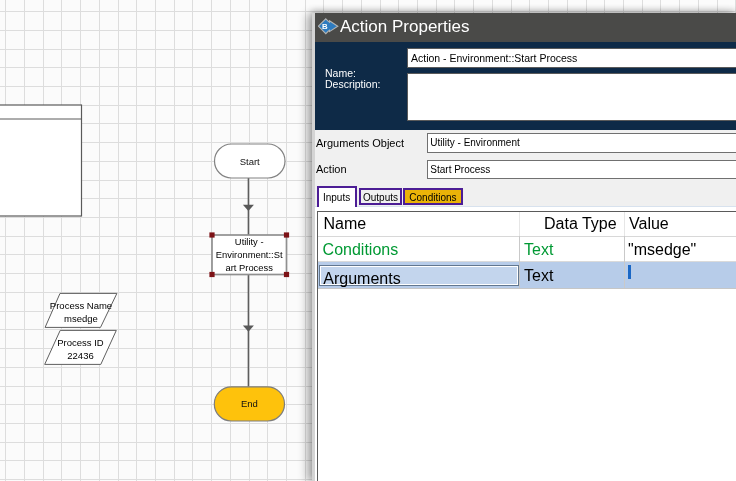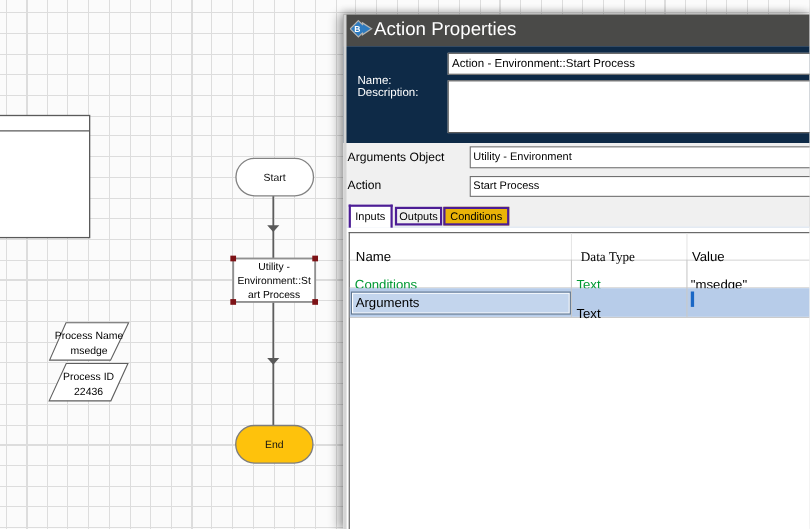--- a/index.html
+++ b/index.html
@@ -28,21 +28,21 @@
   #acctxt{left:118.3px;top:146.8px;height:19px;line-height:19px;font-size:10px;color:#000;}
   .tab{font-size:10px;color:#000;text-align:center;border:2px solid #4c1d95;}
   #tab1{left:4.6px;top:172.7px;width:40px;height:21px;background:#fff;border-bottom:none;
         line-height:19px;z-index:3;}
   #tab2{left:46.8px;top:174.7px;width:43.4px;height:17px;background:#f0f0f0;line-height:16px;z-index:2;}
   #tab3{left:91.3px;top:174.7px;width:59.3px;height:17px;background:#eab308;line-height:16px;z-index:2;}
   #tabpanel{left:2.6px;top:193.3px;width:421.4px;height:274.7px;background:#fff;
          border-top:1px solid #d8e2ee;}
   #table{left:4.6px;top:197.5px;width:419.4px;height:270.5px;background:#fff;
          border:1px solid #5a5a5a;border-right:none;border-bottom:none;}
-  .coltext{font-size:12px;color:#000;margin-top:11px;}
+  .coltext{font-size:16px;color:#000;}
   .green{color:#009933;}
   #colline1a{left:207.4px;top:198.5px;width:1px;height:24.3px;background:#e6e6e6;}
   #colline1b{left:207.4px;top:222.8px;width:1px;height:52.6px;background:#c9c9c9;z-index:1;}
   #colline2a{left:312.2px;top:198.5px;width:1px;height:24.3px;background:#e6e6e6;}
   #colline2b{left:312.2px;top:222.8px;width:1px;height:52.6px;background:#c9c9c9;z-index:1;}
   #hdrline{left:5.6px;top:222.8px;width:418.4px;height:1px;background:#d8d8d8;}
   #rowline1{left:5.6px;top:248px;width:418.4px;height:1px;background:#dadada;}
   #rowline2{left:5.6px;top:275.4px;width:418.4px;height:1px;background:#c6c6c6;}
   #bluerow{left:5.6px;top:249.4px;width:418.4px;height:25.8px;background:#b7cce9;}
   #argbox{left:7.4px;top:251.5px;width:200px;height:21.6px;background:#c3d5ed;
@@ -113,23 +113,23 @@
   <div class="abs tab" id="tab2">Outputs</div>
   <div class="abs tab" id="tab3">Conditions</div>
   <div class="abs" id="colline1a"></div>
   <div class="abs" id="colline1b"></div>
   <div class="abs" id="colline2a"></div>
   <div class="abs" id="colline2b"></div>
   <div class="abs" id="hdrline"></div>
   <div class="abs" id="rowline1"></div>
   <div class="abs" id="rowline2"></div>
   <div class="abs coltext" style="left:11.5px;top:202px;">Name</div>
-  <div class="abs coltext" style="left:216px;top:202px;font-family:Liberation Serif, serif;">Data Type</div>
+  <div class="abs coltext" style="left:232px;top:202px;">Data Type</div>
   <div class="abs coltext" style="left:317px;top:202px;">Value</div>
   <div class="abs coltext green" style="left:10.6px;top:227.5px;">Conditions</div>
   <div class="abs coltext green" style="left:212px;top:227.5px;">Text</div>
   <div class="abs coltext" style="left:316px;top:227.5px;">"msedge"</div>
   <div class="abs" id="bluerow"></div>
   <div class="abs" id="argbox"></div>
-  <div class="abs coltext" style="left:11.3px;top:244px;z-index:4;">Arguments</div>
+  <div class="abs coltext" style="left:11.3px;top:257px;z-index:4;">Arguments</div>
   <div class="abs coltext" style="left:212px;top:254px;z-index:3;">Text</div>
   <div class="abs" id="caret"></div>
 </div>
 
 </body></html>

